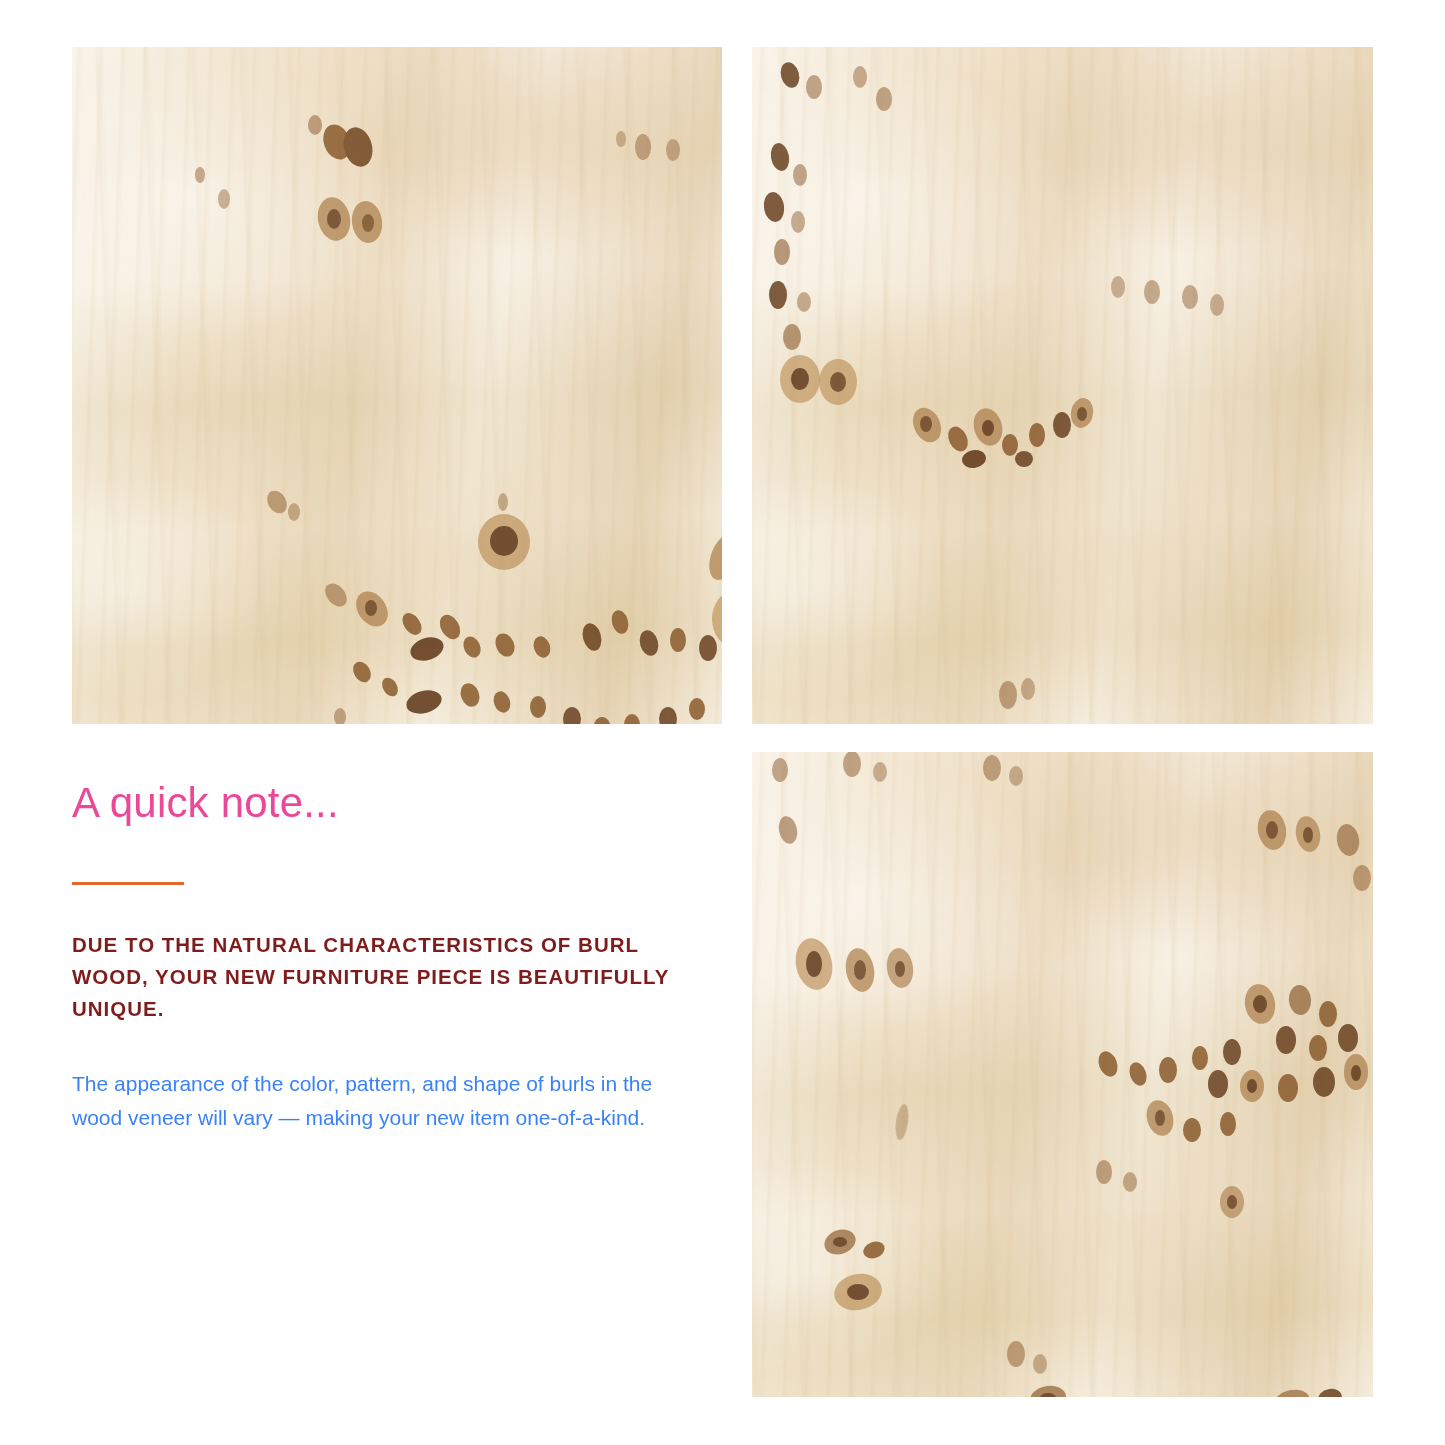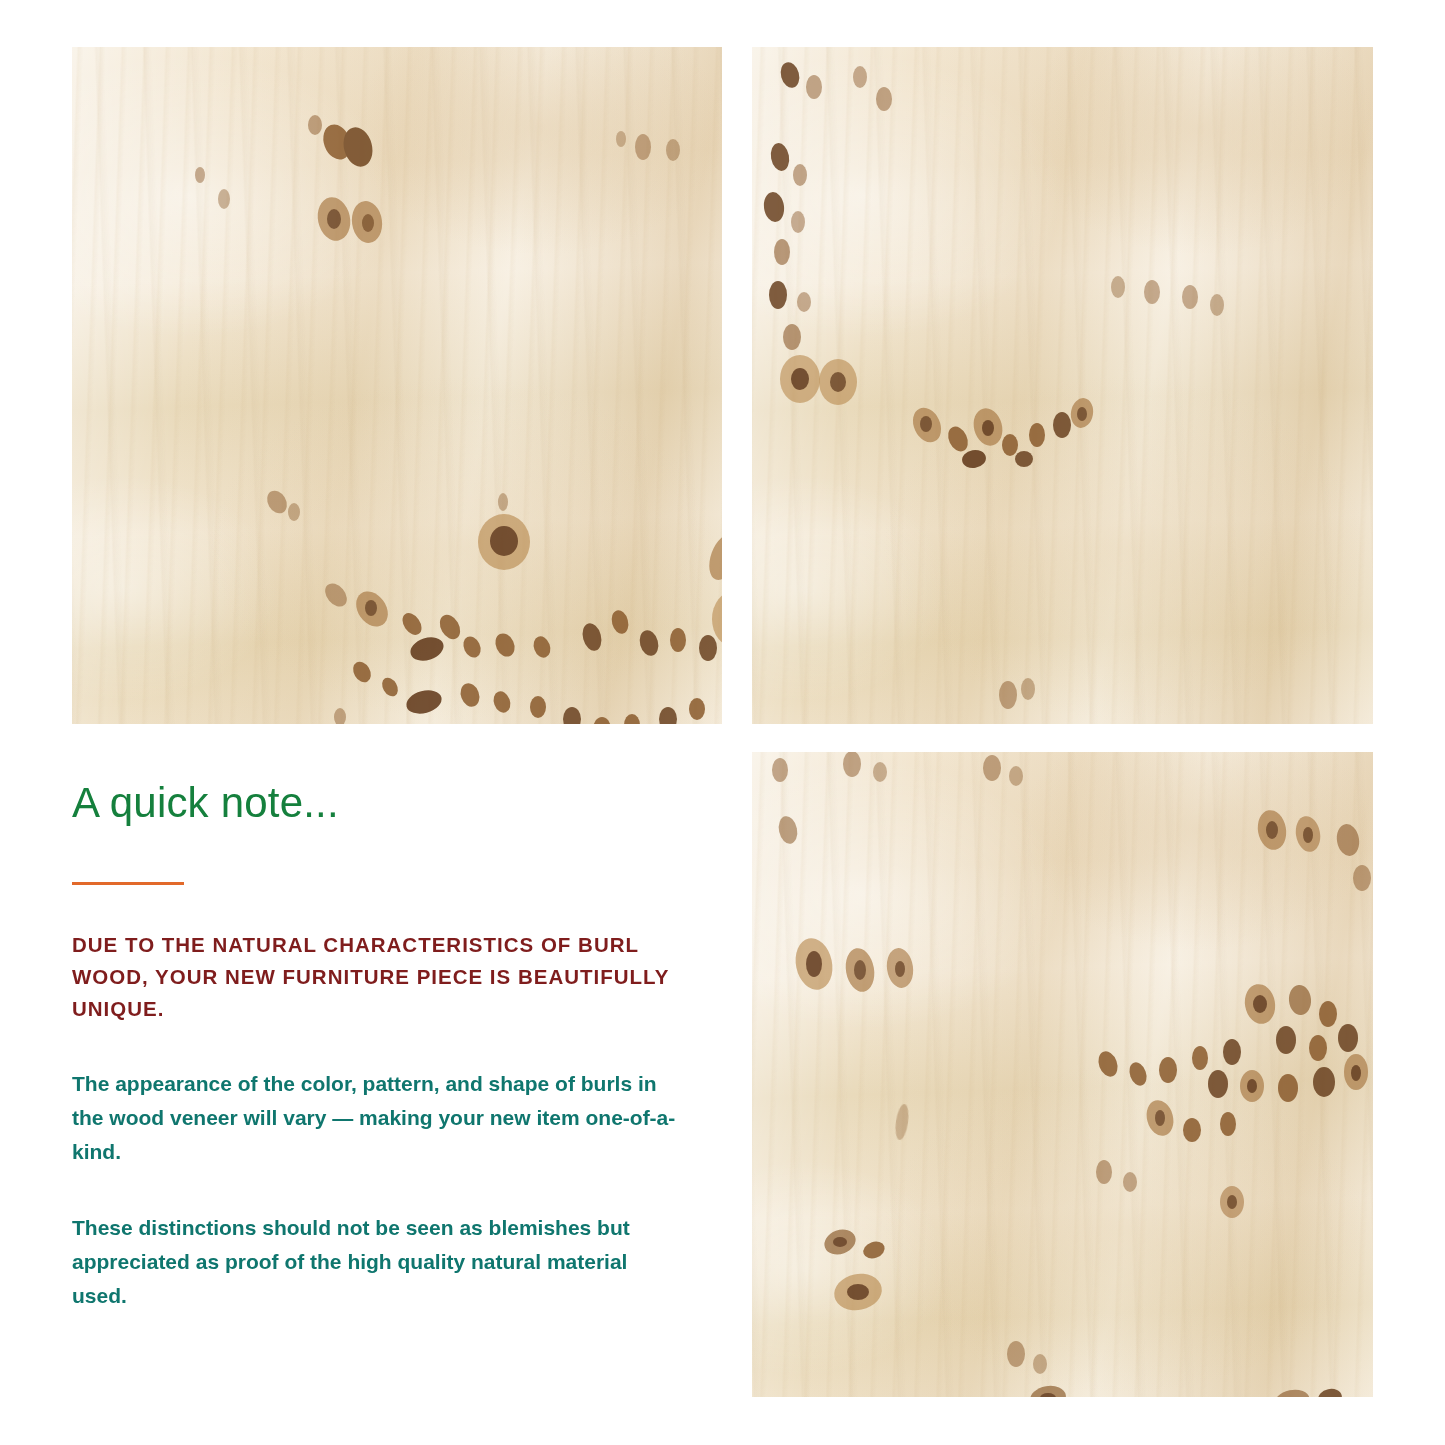--- a/index.html
+++ b/index.html
@@ -85,21 +85,21 @@
   
   .note {
     position: absolute;
     left: 72px;
     top: 780px;
     width: 620px;
   }
   .note-title {
     font-size: 42px;
     font-weight: 400;
-    color: #15803d;
+    color: #ec4899;
     letter-spacing: .2px;
     margin: 0;
     line-height: 1.1;
   }
   .rule {
     width: 112px;
     height: 3px;
     background: #e2692a;
     margin: 56px 0 44px 0;
   }
@@ -108,24 +108,24 @@
     font-weight: bold;
     letter-spacing: 1.0px;
     line-height: 1.56;
     color: #7f1d1d;
     margin: 0 0 42px 0;
     max-width: 600px;
   }
   .note-para {
     font-size: 21px;
     line-height: 1.62;
-    color: #0f766e;
+    color: #3b82f6;
     margin: 0 0 42px 0;
     max-width: 615px;
-    font-weight: 700;
+    font-weight: 400;
   }
   .note-para:last-child { margin-bottom: 0; }
 </style>
 </head>
 <body>
 
 <div class="page">
 
   <div class="panel panel-tl">
     <div class="wood"></div>
@@ -303,16 +303,15 @@
         </g>
       </svg>
     </div>
   </div>
 
   <div class="note">
     <h1 class="note-title">A quick note...</h1>
     <div class="rule"></div>
     <p class="note-lead">DUE TO THE NATURAL CHARACTERISTICS OF BURL WOOD, YOUR NEW FURNITURE PIECE IS BEAUTIFULLY UNIQUE.</p>
     <p class="note-para">The appearance of the color, pattern, and shape of burls in the wood veneer will vary — making your new item one-of-a-kind.</p>
-    <p class="note-para">These distinctions should not be seen as blemishes but appreciated as proof of the high quality natural material used.</p>
   </div>
 
 </div>
 
 </body></html>

